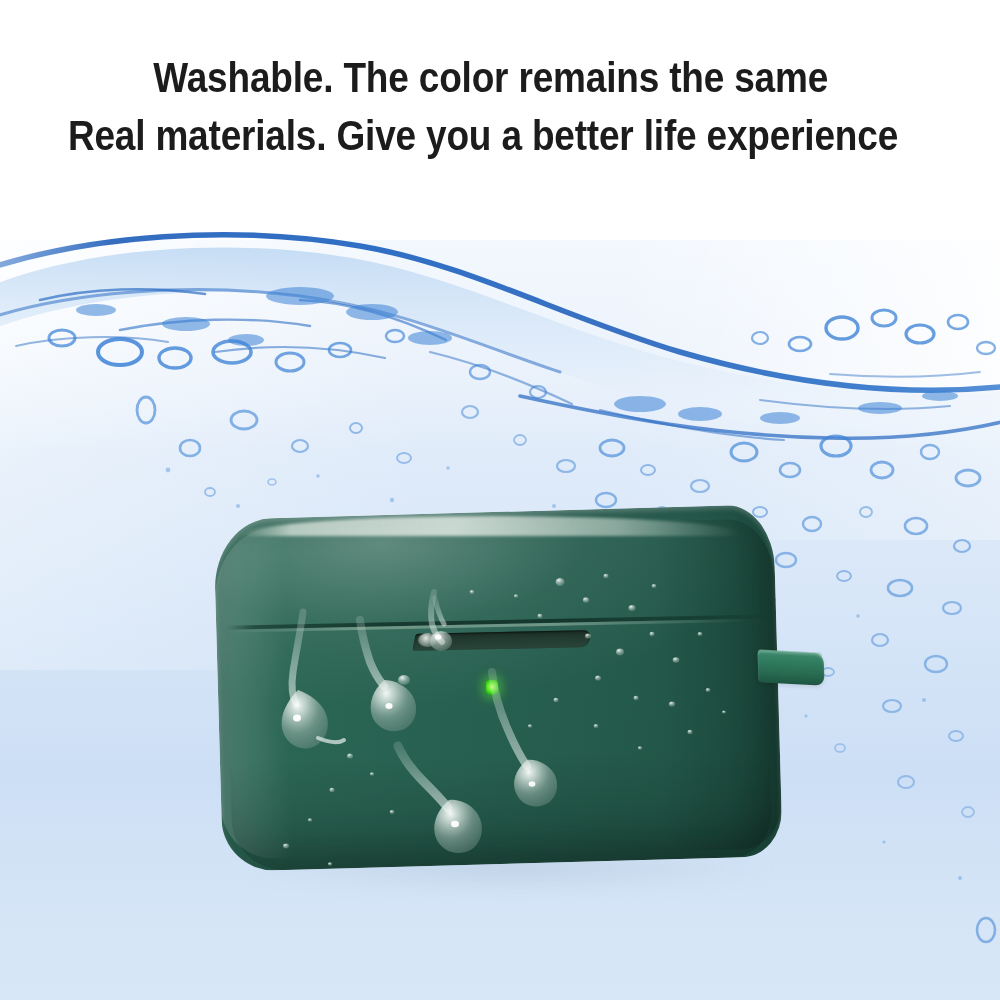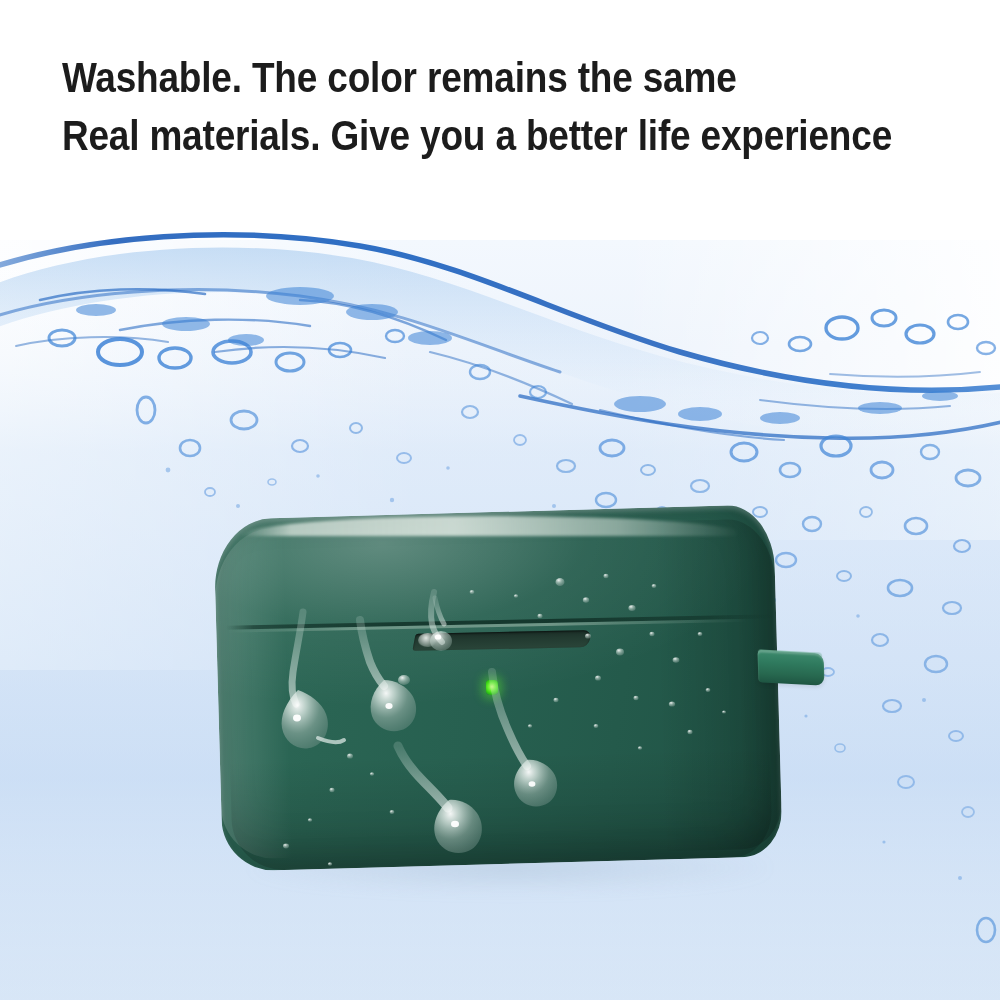--- a/index.html
+++ b/index.html
@@ -18,22 +18,23 @@
     overflow: hidden;
     background: #ffffff;
   }
 
   
   .headline-block {
     position: absolute;
     left: 0;
     top: 52px;
     width: 884px;
-    text-align: left;
+    text-align: right;
     z-index: 40;
+    padding-left: 6px;
   }
   .headline {
     display: block;
     color: #1c1c1c;
     font-family: "Liberation Sans Narrow", "Liberation Sans", sans-serif;
     font-weight: 700;
     letter-spacing: -0.2px;
     white-space: nowrap;
     transform-origin: center center;
   }

